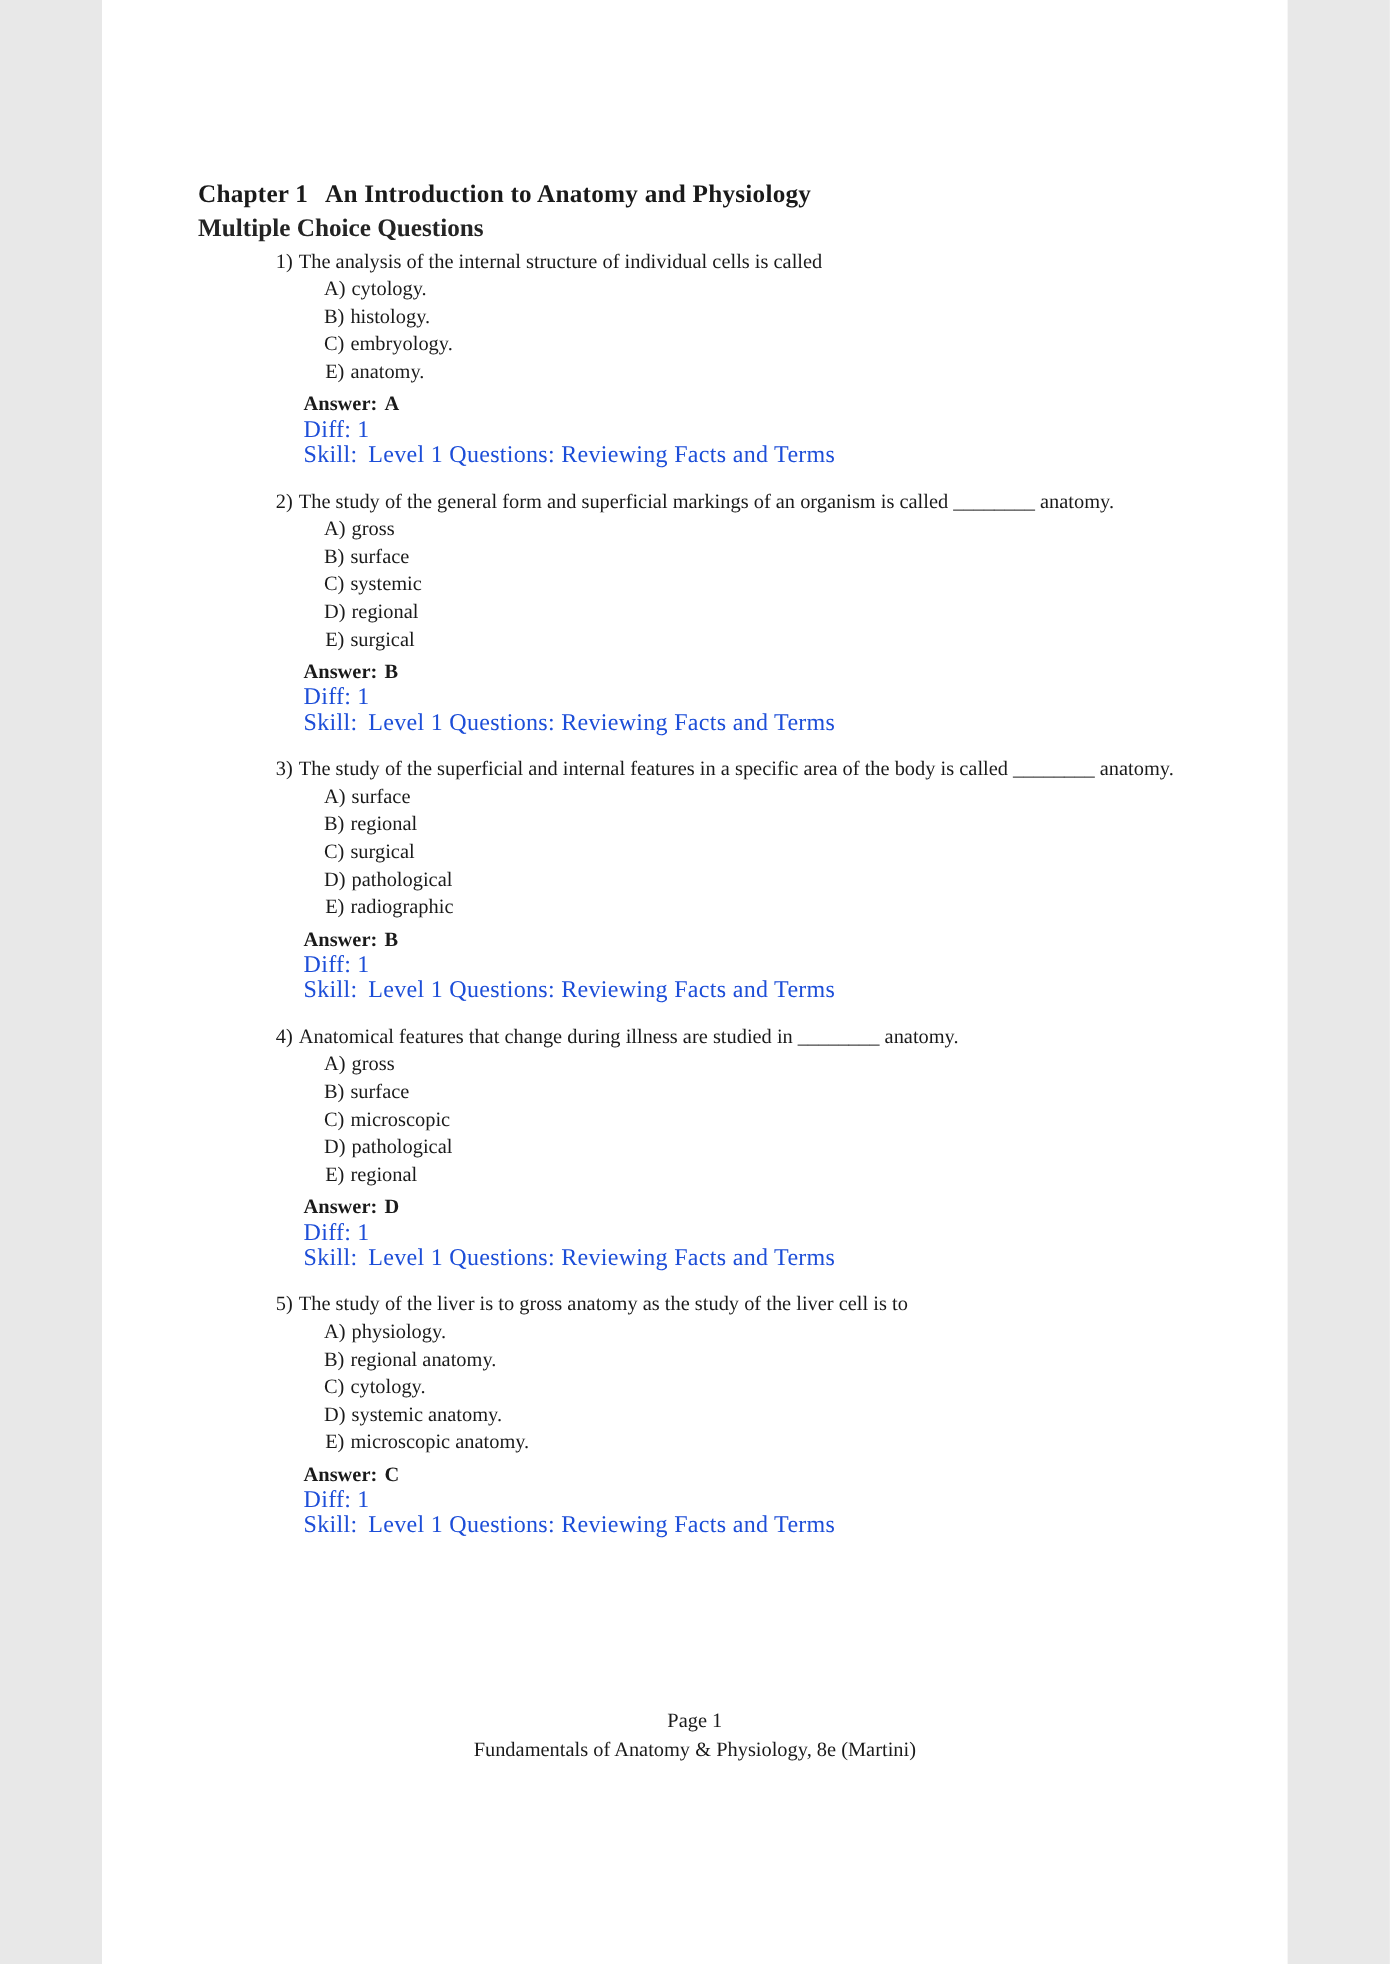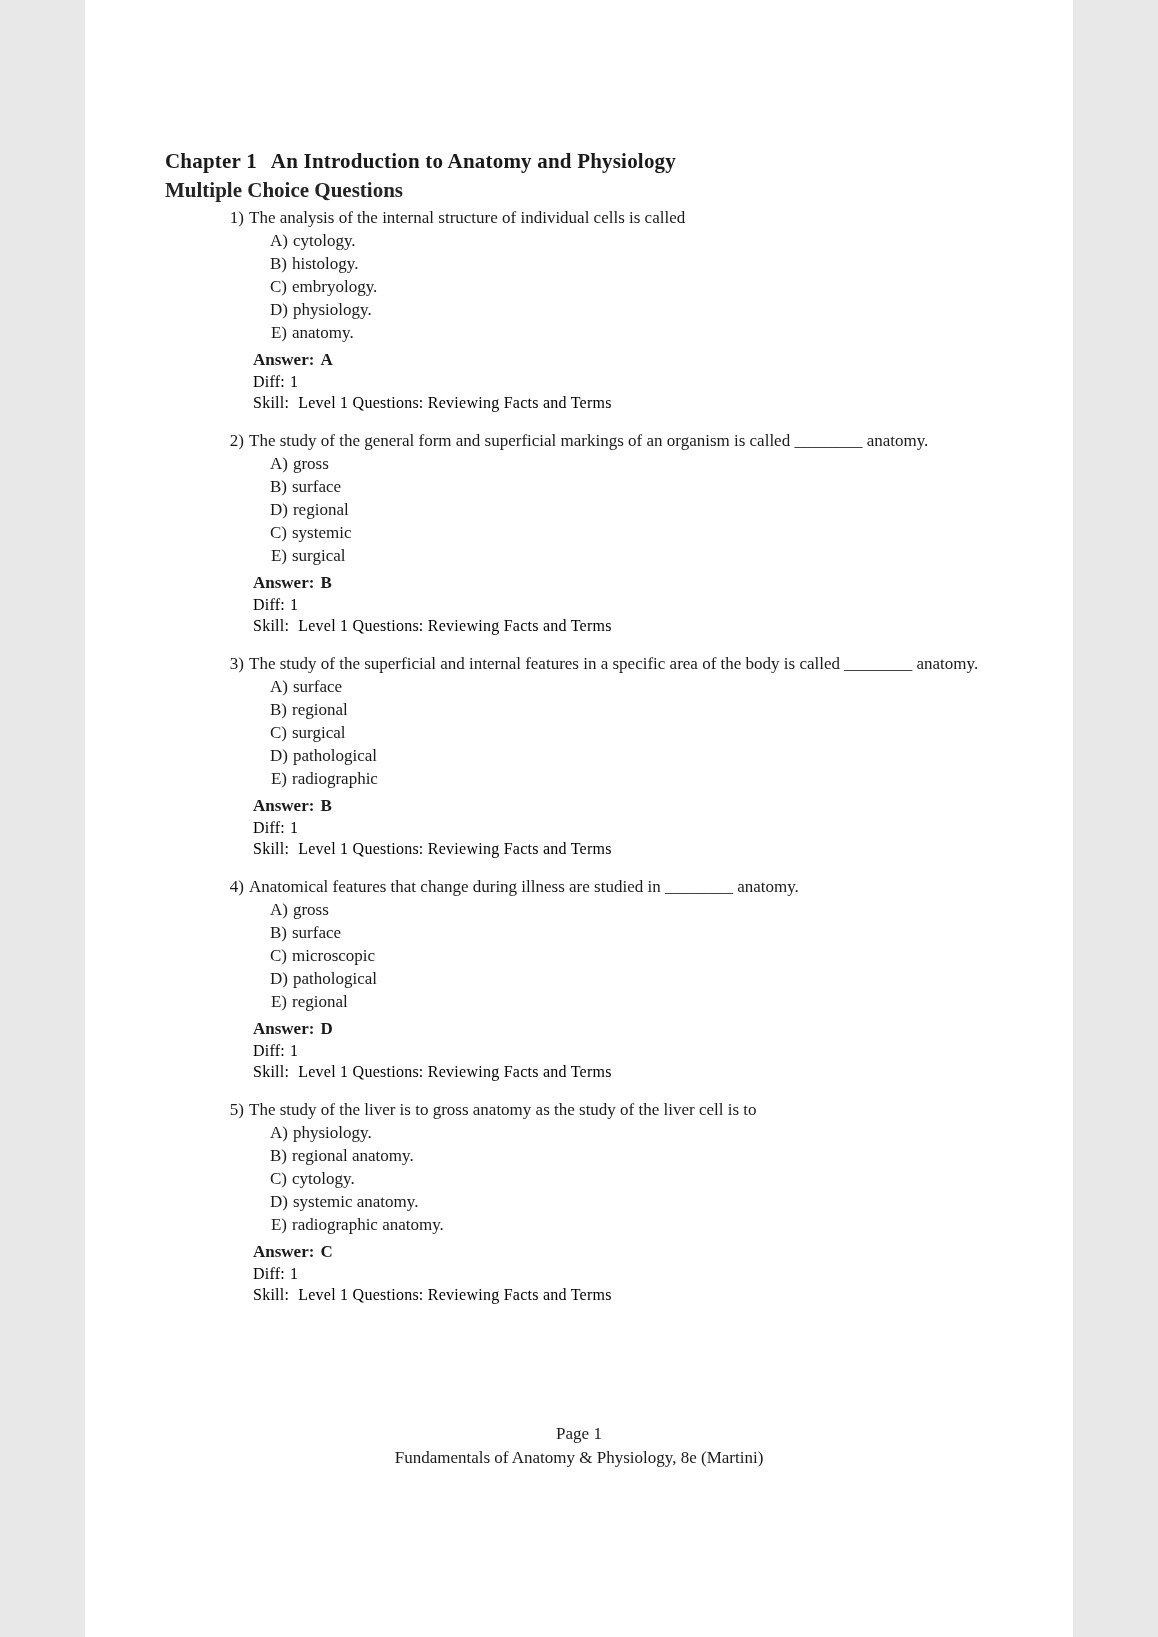--- a/index.html
+++ b/index.html
@@ -68,23 +68,23 @@
   .answer-line {
     padding-left: 88px;
     margin-top: 4px;
     font-size: 17px;
     line-height: 23px;
     font-weight: bold;
   }
   .answer-label { margin-right: 6px; }
   .meta-line {
     padding-left: 88px;
-    font-size: 16px;
+    font-size: 20px;
     line-height: 21px;
-    color: #000000;
+    color: #1d4ed8;
     letter-spacing: 0.25px;
   }
   .meta-label-diff { margin-right: 5px; }
   .meta-label-skill { margin-right: 9px; text-align: right; }
   .footer {
     position: absolute;
     top: 1422px;
     left: 0;
     right: 0;
     text-align: center;
@@ -107,43 +107,42 @@
 
     <div class="questions">
   <div class="question">
     <div class="q-line">
       <span class="q-num">1)</span><span>The analysis of the internal structure of individual cells is called</span>
     </div>
     <div class="choices">
             <div class="choice"><span class="choice-letter">A)</span><span>cytology.</span></div>
             <div class="choice"><span class="choice-letter">B)</span><span>histology.</span></div>
             <div class="choice"><span class="choice-letter">C)</span><span>embryology.</span></div>
-            <div class="choice"><span class="choice-letter">D)</span><span>physiology.</span></div>
             <div class="choice"><span class="choice-letter">E)</span><span>anatomy.</span></div>
           </div>
     <div class="answer-line">
       <span class="answer-label">Answer:</span><span>A</span>
     </div>
     <div class="meta-line">
       <span class="meta-label-diff">Diff:</span><span>1</span>
     </div>
     <div class="meta-line">
       <span class="meta-label-skill">Skill:</span><span>Level 1 Questions: Reviewing Facts and Terms</span>
     </div>
   </div>
 
   <div class="question">
     <div class="q-line">
       <span class="q-num">2)</span><span>The study of the general form and superficial markings of an organism is called ________ anatomy.</span>
     </div>
     <div class="choices">
             <div class="choice"><span class="choice-letter">A)</span><span>gross</span></div>
             <div class="choice"><span class="choice-letter">B)</span><span>surface</span></div>
+            <div class="choice"><span class="choice-letter">C)</span><span>systemic</span></div>
             <div class="choice"><span class="choice-letter">D)</span><span>regional</span></div>
-            <div class="choice"><span class="choice-letter">C)</span><span>systemic</span></div>
             <div class="choice"><span class="choice-letter">E)</span><span>surgical</span></div>
           </div>
     <div class="answer-line">
       <span class="answer-label">Answer:</span><span>B</span>
     </div>
     <div class="meta-line">
       <span class="meta-label-diff">Diff:</span><span>1</span>
     </div>
     <div class="meta-line">
       <span class="meta-label-skill">Skill:</span><span>Level 1 Questions: Reviewing Facts and Terms</span>
@@ -196,21 +195,21 @@
 
   <div class="question">
     <div class="q-line">
       <span class="q-num">5)</span><span>The study of the liver is to gross anatomy as the study of the liver cell is to</span>
     </div>
     <div class="choices">
             <div class="choice"><span class="choice-letter">A)</span><span>physiology.</span></div>
             <div class="choice"><span class="choice-letter">B)</span><span>regional anatomy.</span></div>
             <div class="choice"><span class="choice-letter">C)</span><span>cytology.</span></div>
             <div class="choice"><span class="choice-letter">D)</span><span>systemic anatomy.</span></div>
-            <div class="choice"><span class="choice-letter">E)</span><span>radiographic anatomy.</span></div>
+            <div class="choice"><span class="choice-letter">E)</span><span>microscopic anatomy.</span></div>
           </div>
     <div class="answer-line">
       <span class="answer-label">Answer:</span><span>C</span>
     </div>
     <div class="meta-line">
       <span class="meta-label-diff">Diff:</span><span>1</span>
     </div>
     <div class="meta-line">
       <span class="meta-label-skill">Skill:</span><span>Level 1 Questions: Reviewing Facts and Terms</span>
     </div>

